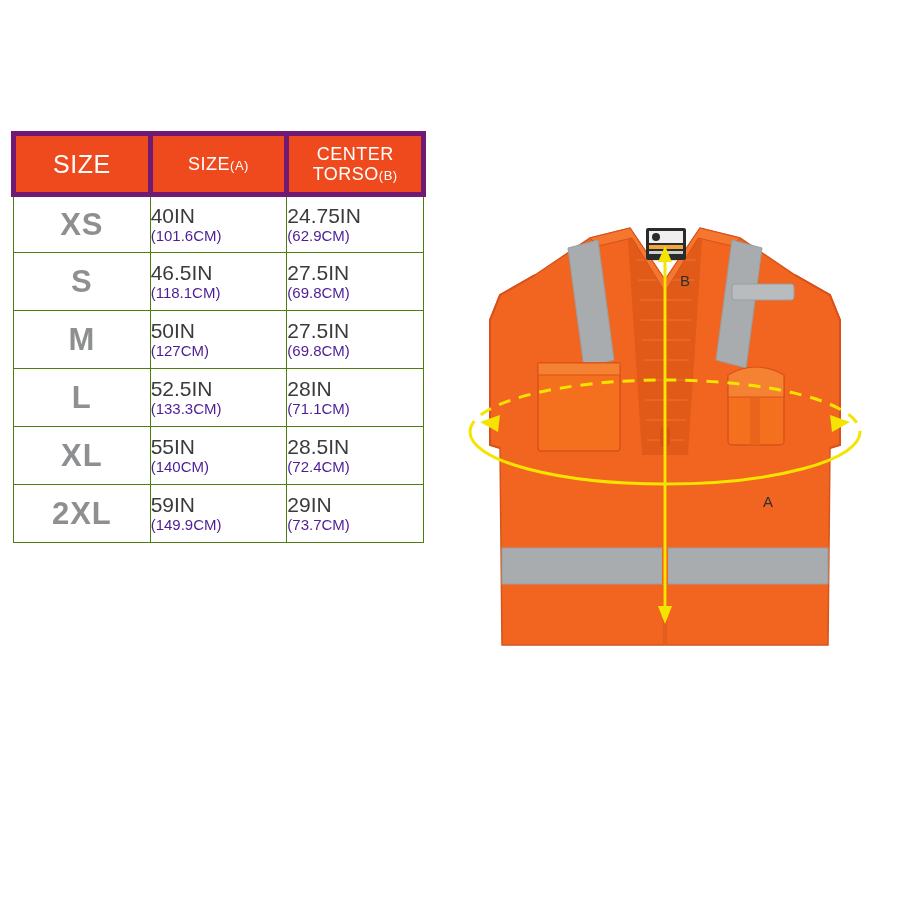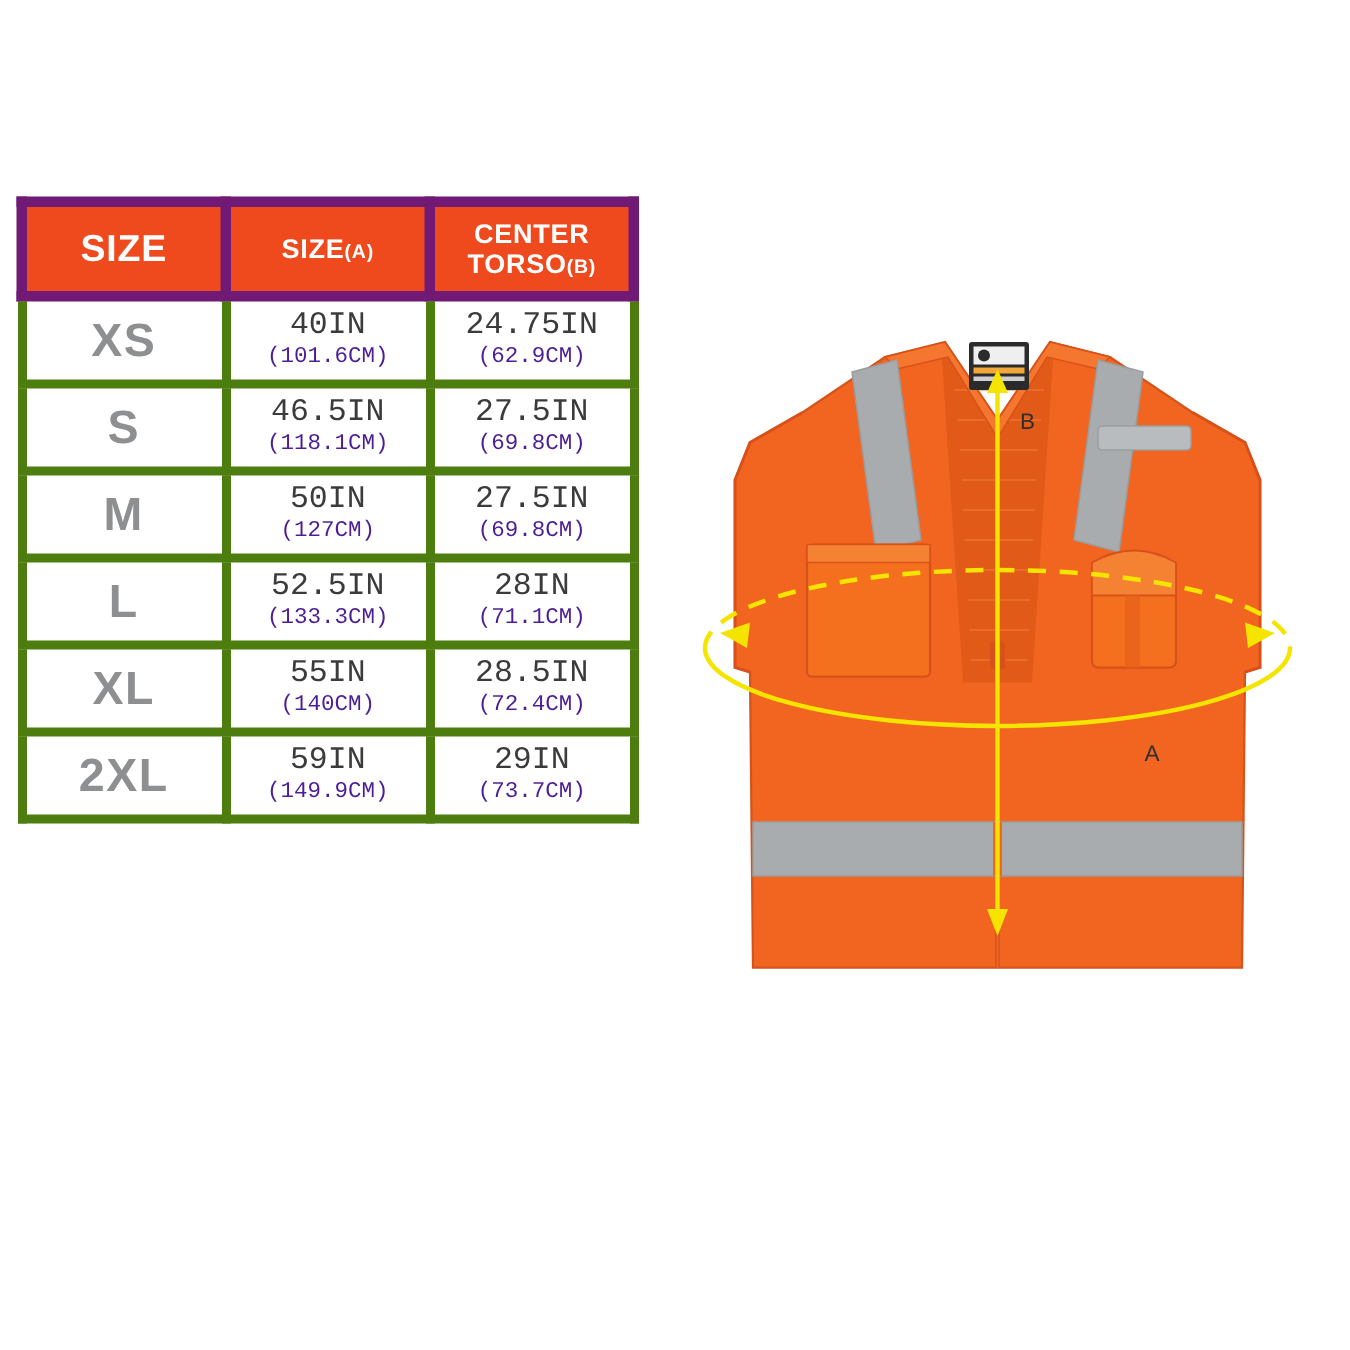--- a/index.html
+++ b/index.html
@@ -25,54 +25,53 @@
   
   #size-table {
     position: absolute;
     left: 11px;
     top: 131px;
     width: 415px;
     border-collapse: collapse;
     table-layout: fixed;
   }
   #size-table td, #size-table th {
-    border: 6px solid #4d7c0f;
+    border: 1px solid #4d7c0f;
     padding: 0;
     margin: 0;
   }
   #size-table thead th {
     background: #ef4a1d;
     color: #ffffff;
-    border: 7px solid #701a75;
+    border: 5px solid #701a75;
     height: 56px;
     vertical-align: middle;
     text-align: center;
-    font-weight: bold;
+    font-weight: normal;
     letter-spacing: 0.5px;
   }
   .th-size   { font-size: 25px; }
   .th-col    { font-size: 18px; line-height: 1.12; }
   .th-col .sub { font-size: 13px; }
 
   #size-table tbody tr { height: 58px; }
   .cell-size {
     width: 110px;
     text-align: center;
     color: #8d8f91;
     font-size: 31px;
     font-weight: bold;
     letter-spacing: 1px;
     vertical-align: middle;
   }
   .cell-meas {
-    text-align: center;
+    text-align: left;
     color: #3b3b3b;
     vertical-align: middle;
     line-height: 1.08;
-    font-family: Liberation Mono, monospace;
   }
   .cell-meas .imp { font-size: 21px; display: block; }
   .cell-meas .met { font-size: 15px; display: block; color: #4c1d95; }
 
   
   #vest-figure {
     position: absolute;
     left: 440px;
     top: 200px;
     width: 450px;

